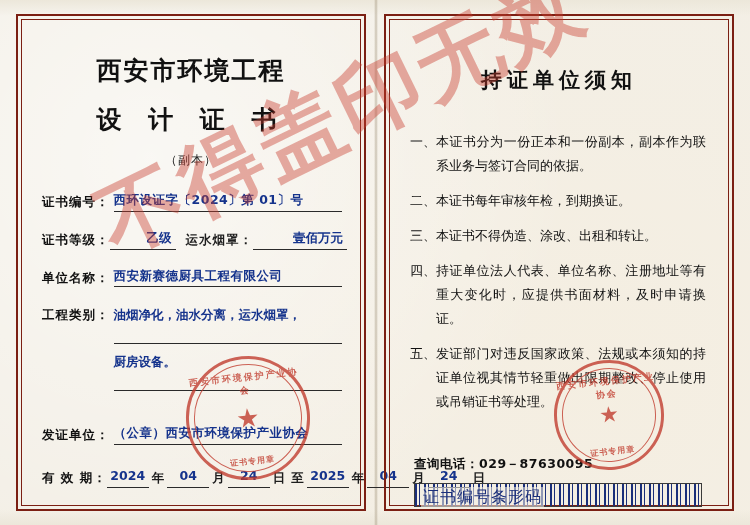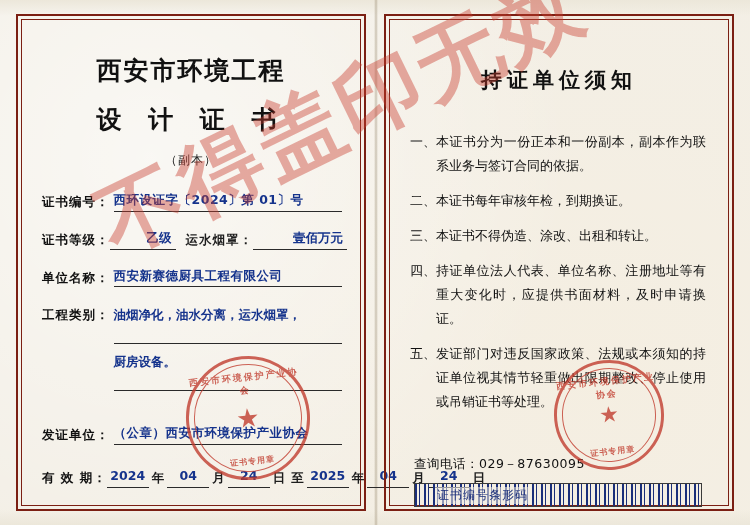--- a/index.html
+++ b/index.html
@@ -194,40 +194,41 @@
     letter-spacing: 0;
   }
   .notice-text { flex: 1; text-align: justify; }
 
   .tel-row {
     margin-top: 42px;
     padding: 0 20px 0 18px;
     font-size: 12.5px;
     color: #111;
     letter-spacing: 0.5px;
+    font-weight: bold;
   }
   .tel-value { color: #111; }
 
   .barcode-box {
     margin: 10px 20px 0 18px;
     border: 1px solid #3a3a3a;
     height: 22px;
     background:
       repeating-linear-gradient(to right,
         #1b2f7a 0px, #1b2f7a 2px,
         transparent 2px, transparent 4px,
         #1b2f7a 4px, #1b2f7a 5px,
         transparent 5px, transparent 9px);
     position: relative;
   }
   .barcode-text {
     position: absolute;
-    left: 20px;
+    left: 6px;
     top: 3px;
-    font-size: 12px;
+    font-size: 16px;
     color: #1b2f7a;
     background: rgba(243,239,230,0.55);
     padding: 0 2px;
     letter-spacing: 1px;
   }
 
   
   .seal {
     position: absolute;
     border-radius: 50%;

